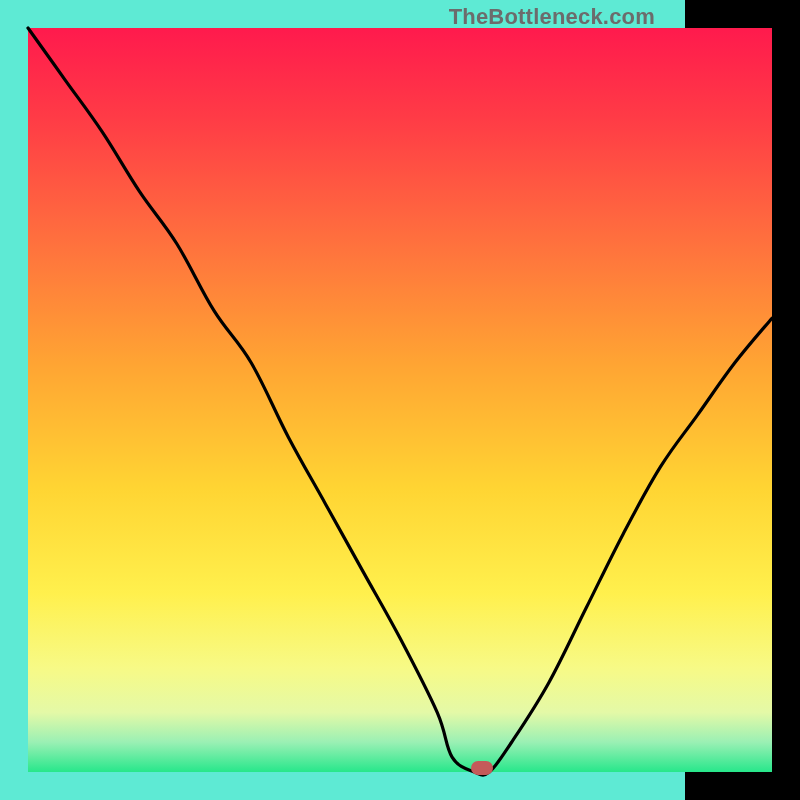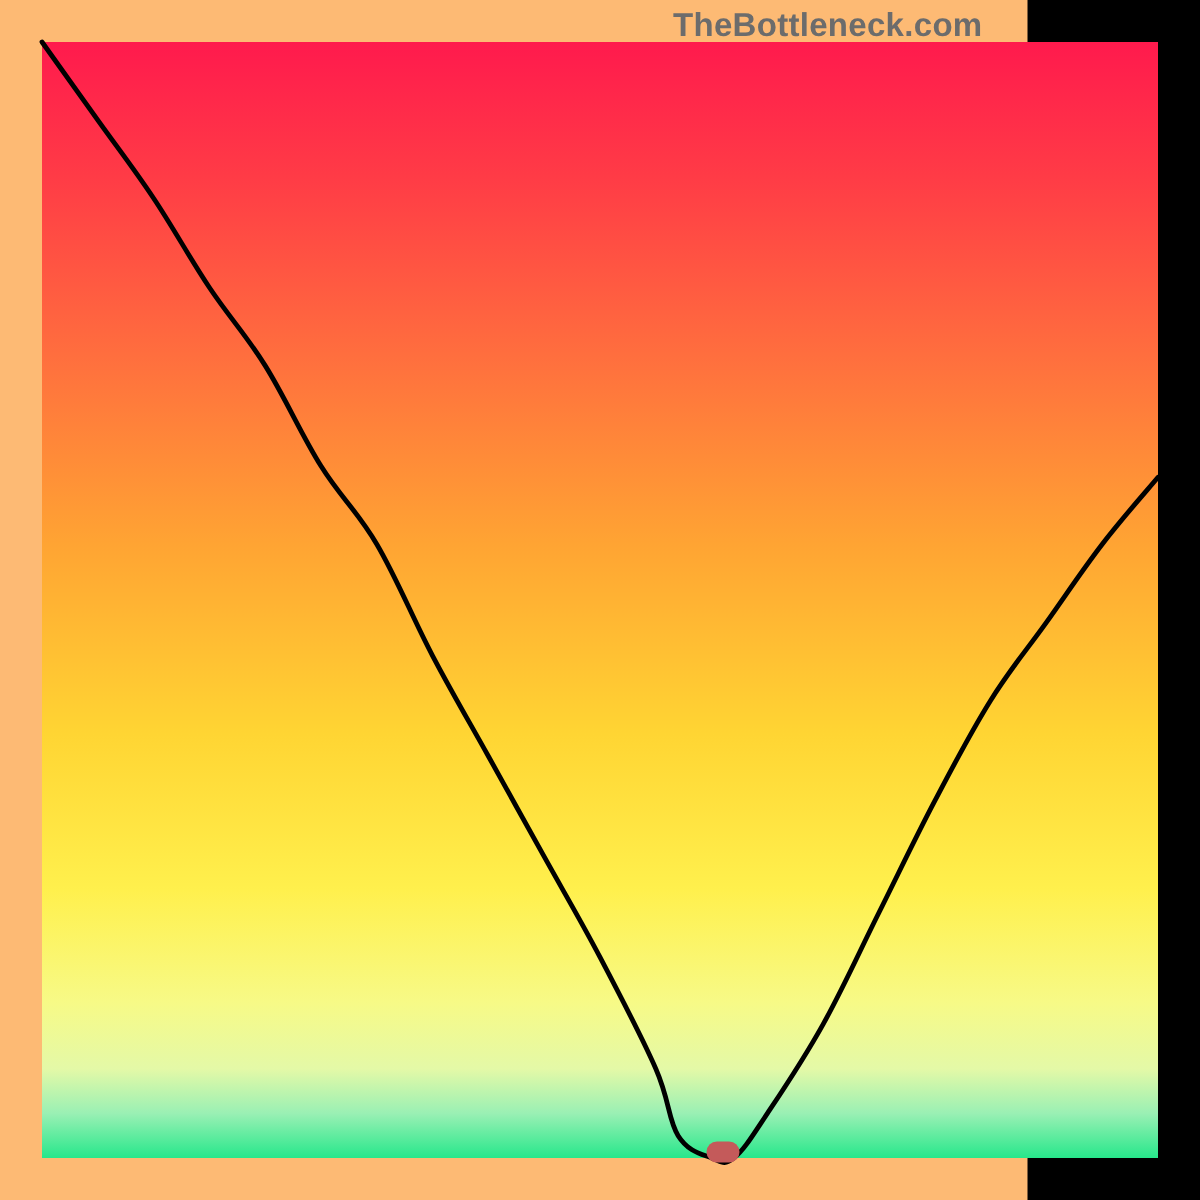--- a/index.html
+++ b/index.html
@@ -8,21 +8,21 @@
     width: 800px;
     height: 800px;
     background: #000;
     overflow: hidden;
     font-family: Arial, Helvetica, sans-serif;
   }
   .outer {
     position: relative;
     width: 685px;
     height: 800px;
-    background: #fdba74;
+    background: #5eead4;
     text-align: right;
   }
   .plot {
     position: absolute;
     left: 28px;
     top: 28px;
     width: 744px;
     height: 744px;
     
     background: linear-gradient(

